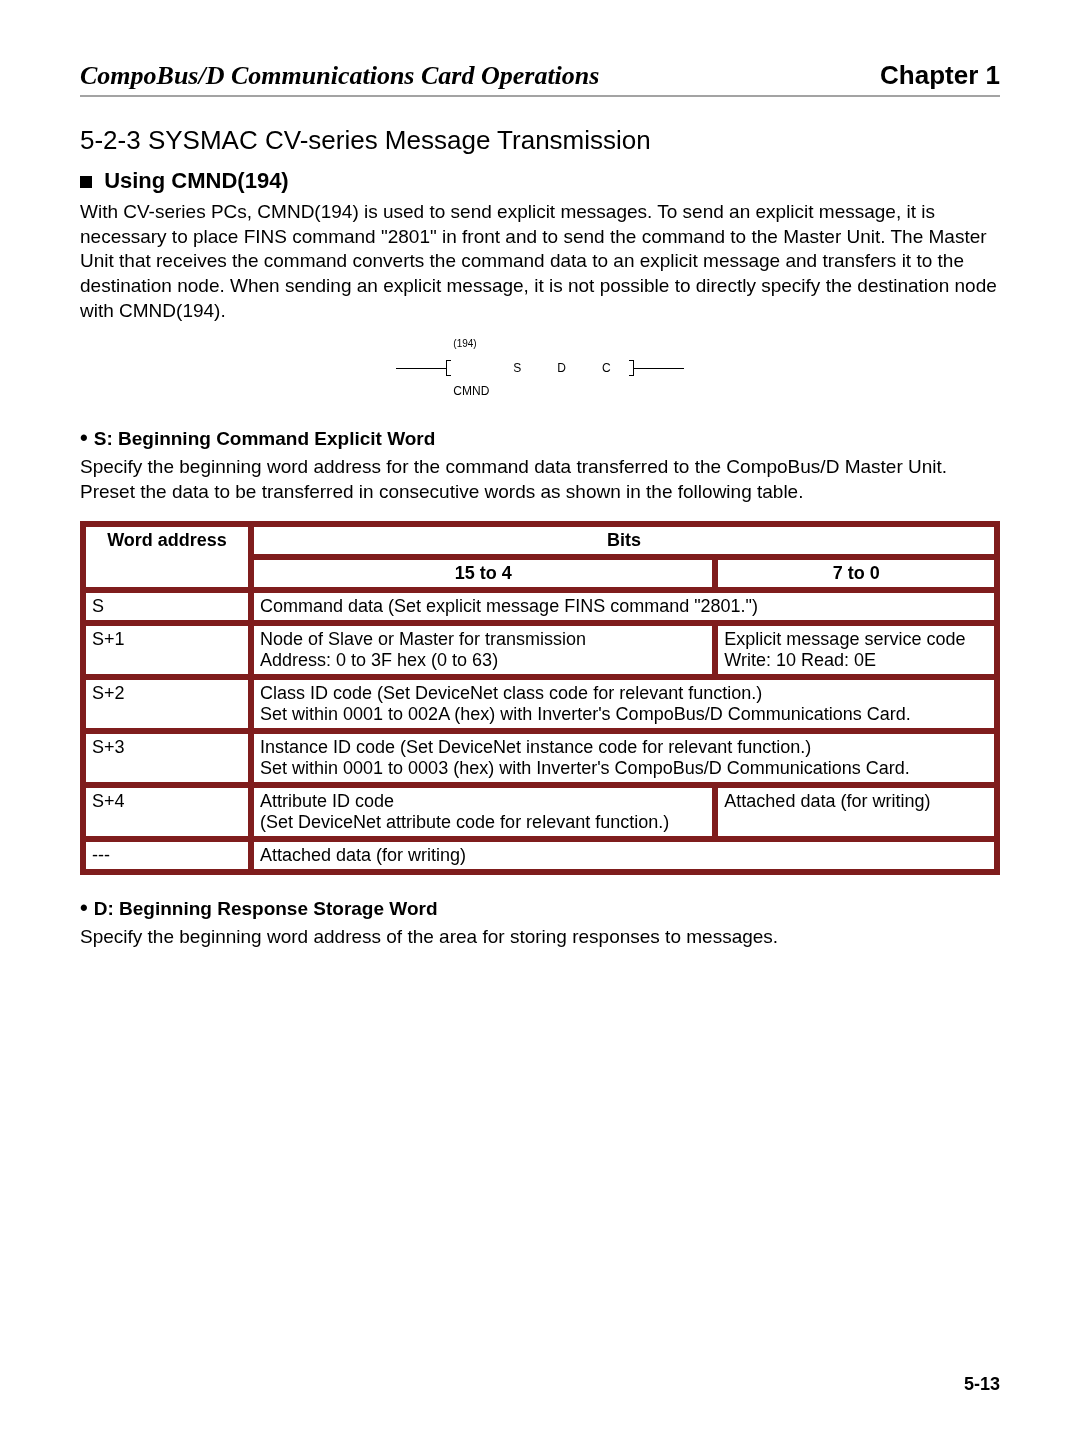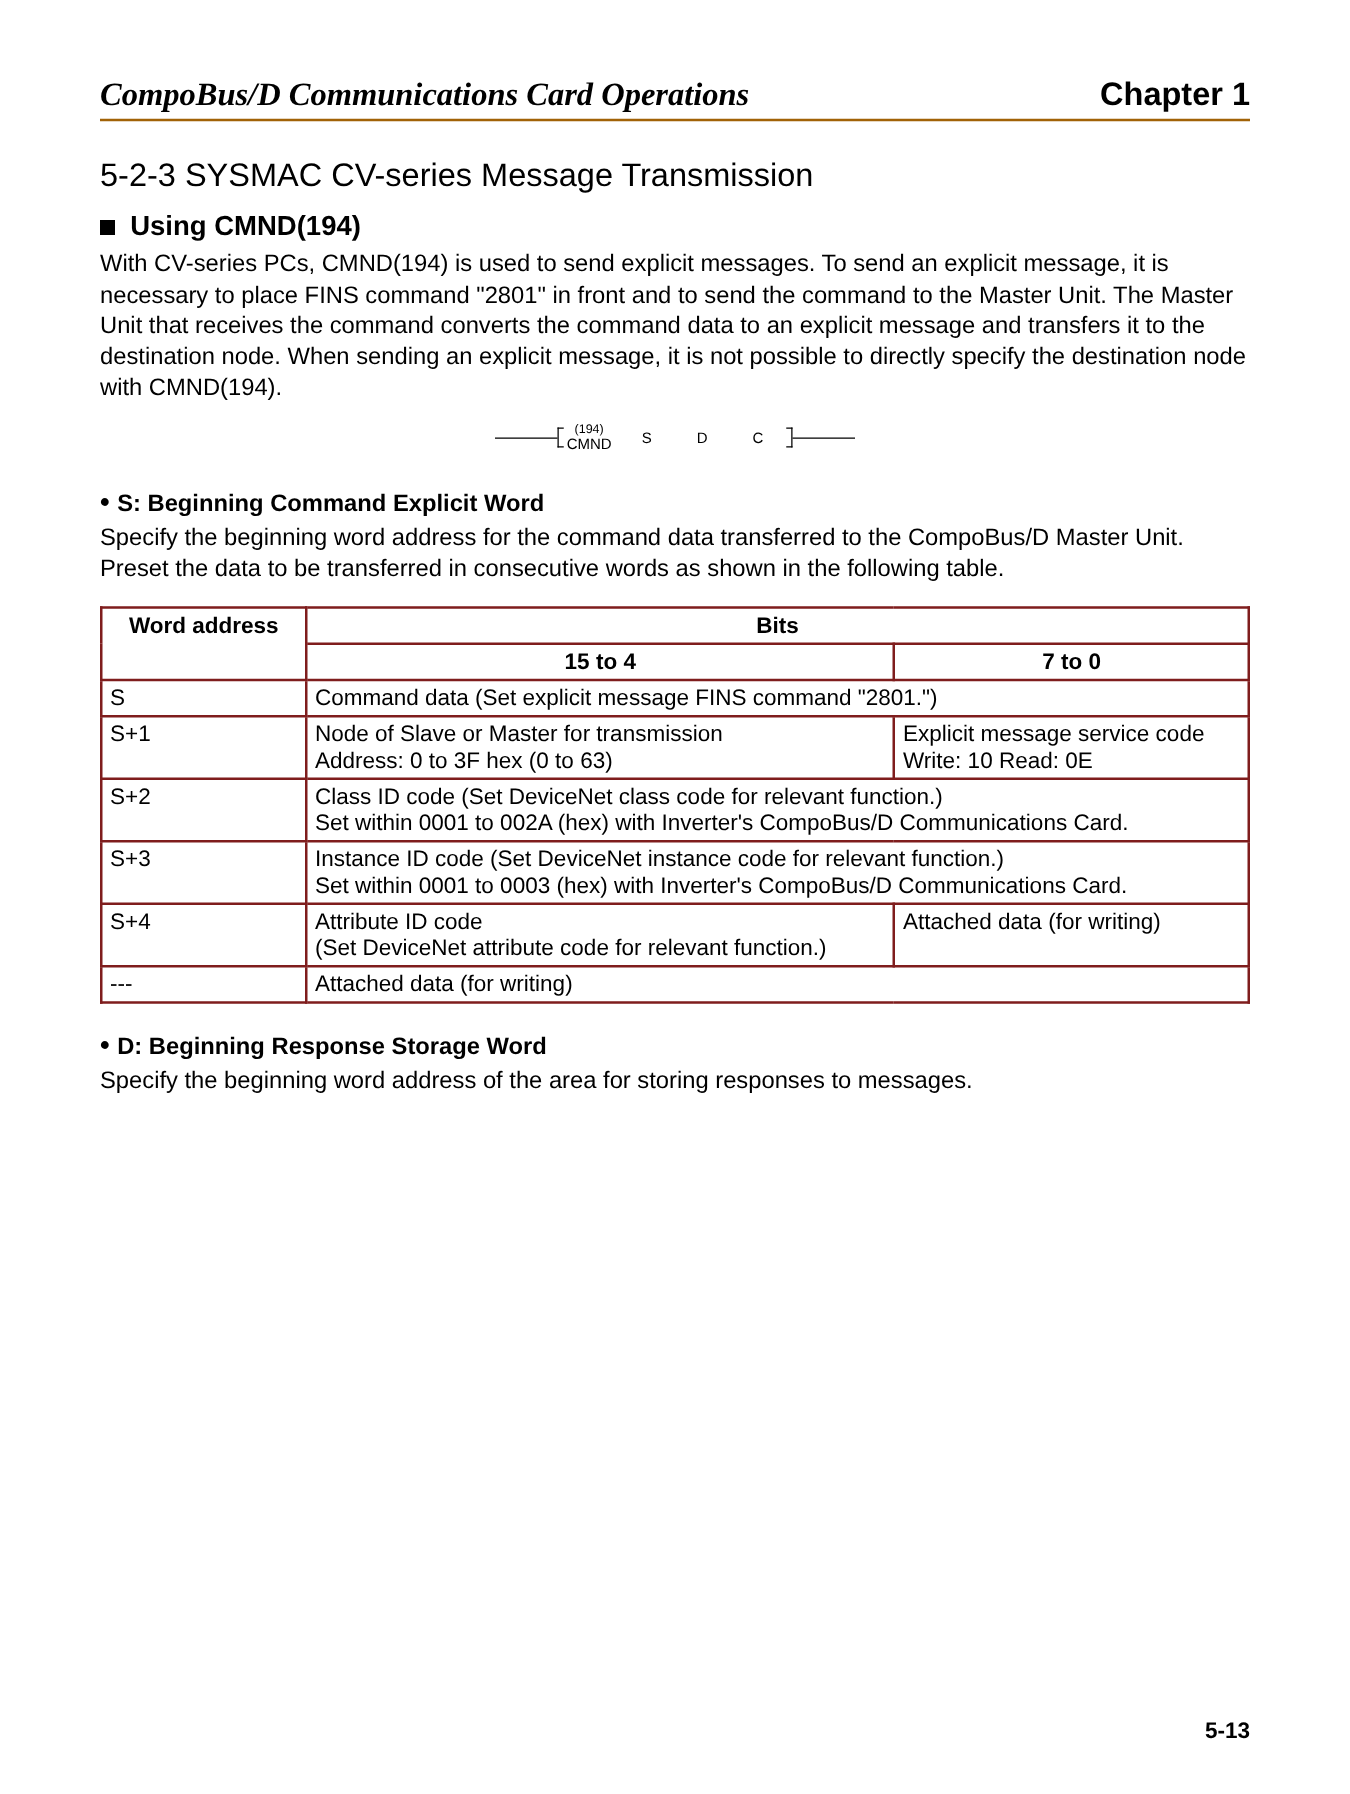--- a/index.html
+++ b/index.html
@@ -13,21 +13,21 @@
     width: 1080px;
     height: 1435px;
     box-sizing: border-box;
     padding: 60px 80px 40px 80px;
     position: relative;
   }
   .header-row {
     display: flex;
     justify-content: space-between;
     align-items: baseline;
-    border-bottom: 2px solid #a16207;
+    border-bottom: 2px solid #a3a3a3;
     padding-bottom: 4px;
     margin-bottom: 28px;
   }
   .header-left {
     font-style: italic;
     font-weight: bold;
     font-size: 26px;
     font-family: "Times New Roman", serif;
   }
   .header-right {
@@ -63,41 +63,41 @@
   }
   .ladder .wrap {
     display:inline-flex;
     align-items:center;
     gap:0;
   }
   .ladder .line { display:inline-block; width:50px; border-top:1.5px solid #000; vertical-align:middle; }
   .ladder .lbr { display:inline-block; border-left:1.5px solid #000; height:14px; vertical-align:middle; border-top:1.5px solid #000; border-bottom:1.5px solid #000; width:4px;}
   .ladder .rbr { display:inline-block; border-right:1.5px solid #000; height:14px; vertical-align:middle; border-top:1.5px solid #000; border-bottom:1.5px solid #000; width:4px;}
   .ladder .cell { display:inline-block; padding:0 18px; }
-  .ladder .cmnd-col { display:inline-flex; flex-direction:column; align-items:center; line-height:1; padding:0 6px 0 2px;}
+  .ladder .cmnd-col { display:inline-flex; flex-direction:column; align-items:flex-start; line-height:1; padding:0 6px 0 2px;gap:36px;}
   .ladder .tiny { font-size:10px; }
   .bullet-heading {
     font-weight: bold;
     font-size: 19px;
     margin-top: 20px;
     margin-bottom: 4px;
   }
   .bullet-heading::before {
     content: "•";
     font-size: 22px;
     margin-right: 6px;
   }
   table.data {
     border-collapse: collapse;
     width: 100%;
     font-size: 18px;
     margin-top: 10px;
   }
   table.data th, table.data td {
-    border: 2px solid #7f1d1d;
+    border: 6px solid #7f1d1d;
     padding: 3px 6px;
     text-align: left;
     vertical-align: top;
   }
   table.data th {
     font-weight: bold;
     text-align: center;
   }
   table.data td.addr { width: 150px; }
   .page-num {

